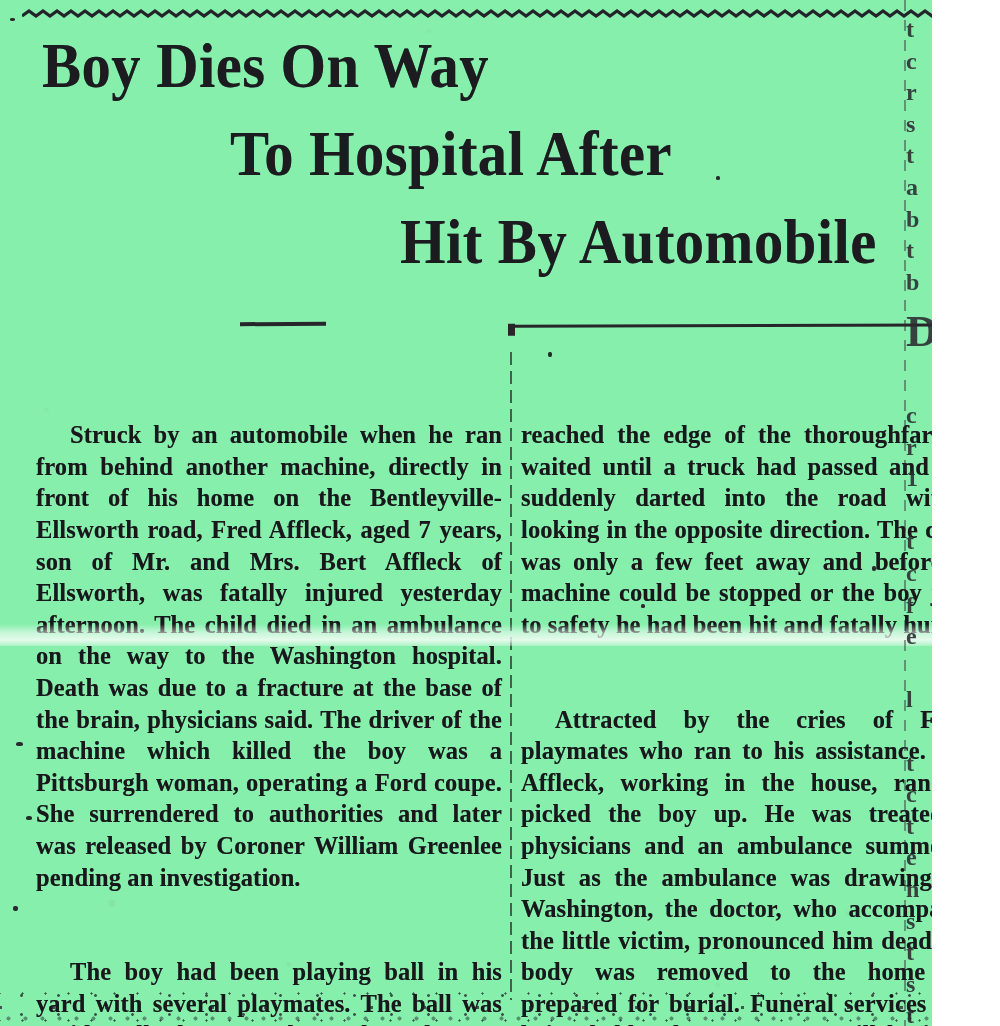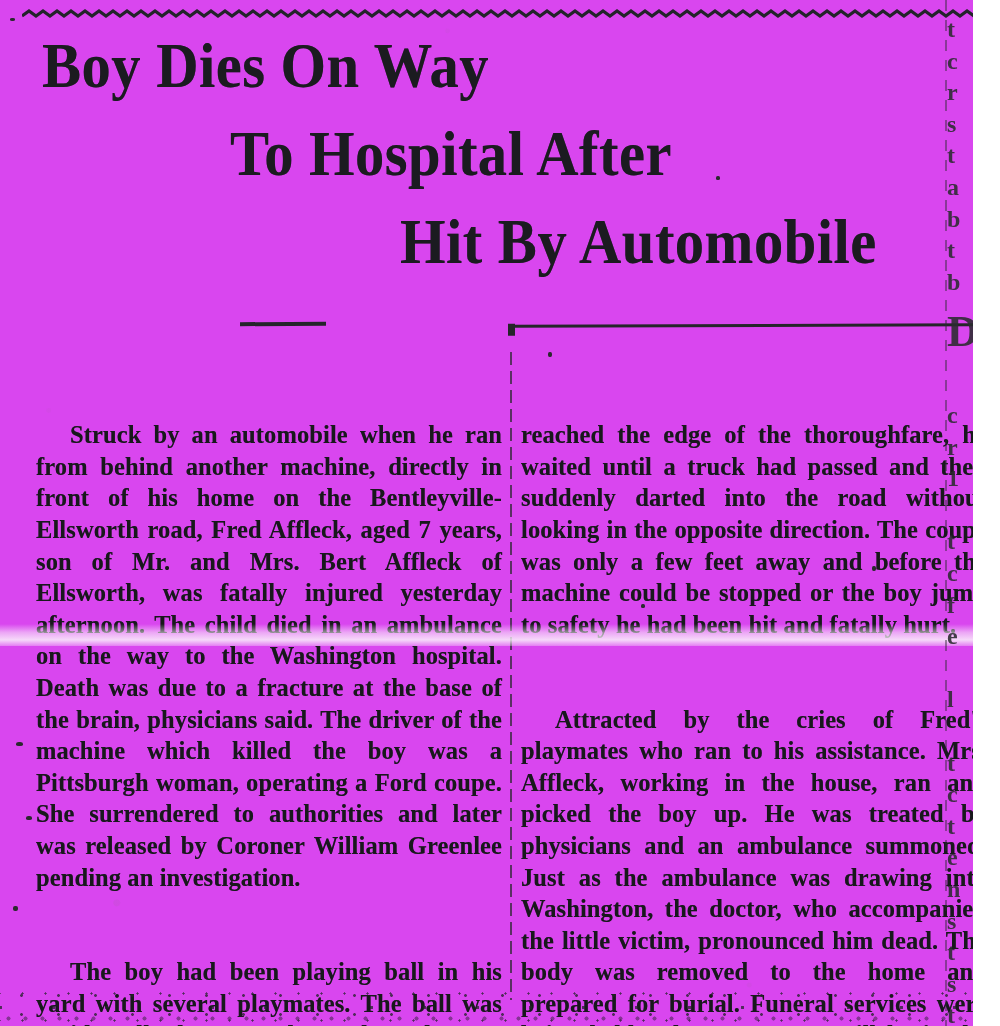--- a/index.html
+++ b/index.html
@@ -7,25 +7,24 @@
     margin: 0;
     padding: 0;
     background: #ffffff;
   }
 
   
   #clipping {
     position: relative;
     width: 932px;
     height: 1026px;
-    background: #d946ef;
+    background: #86efac;
     overflow: hidden;
     font-family: "Liberation Serif", "DejaVu Serif", serif;
     color: #16161a;
-    padding-left: 41px;
     -webkit-font-smoothing: none;
   }
 
   
   #paper-grain {
     position: absolute;
     inset: 0;
     pointer-events: none;
     background:
       radial-gradient(circle at 12% 88%, rgba(120,115,105,.10) 0 3px, transparent 4px),

